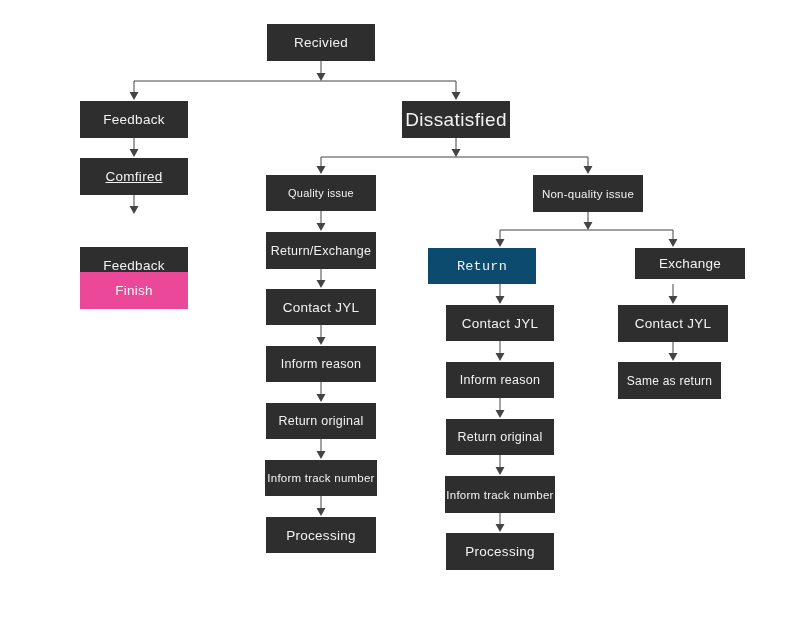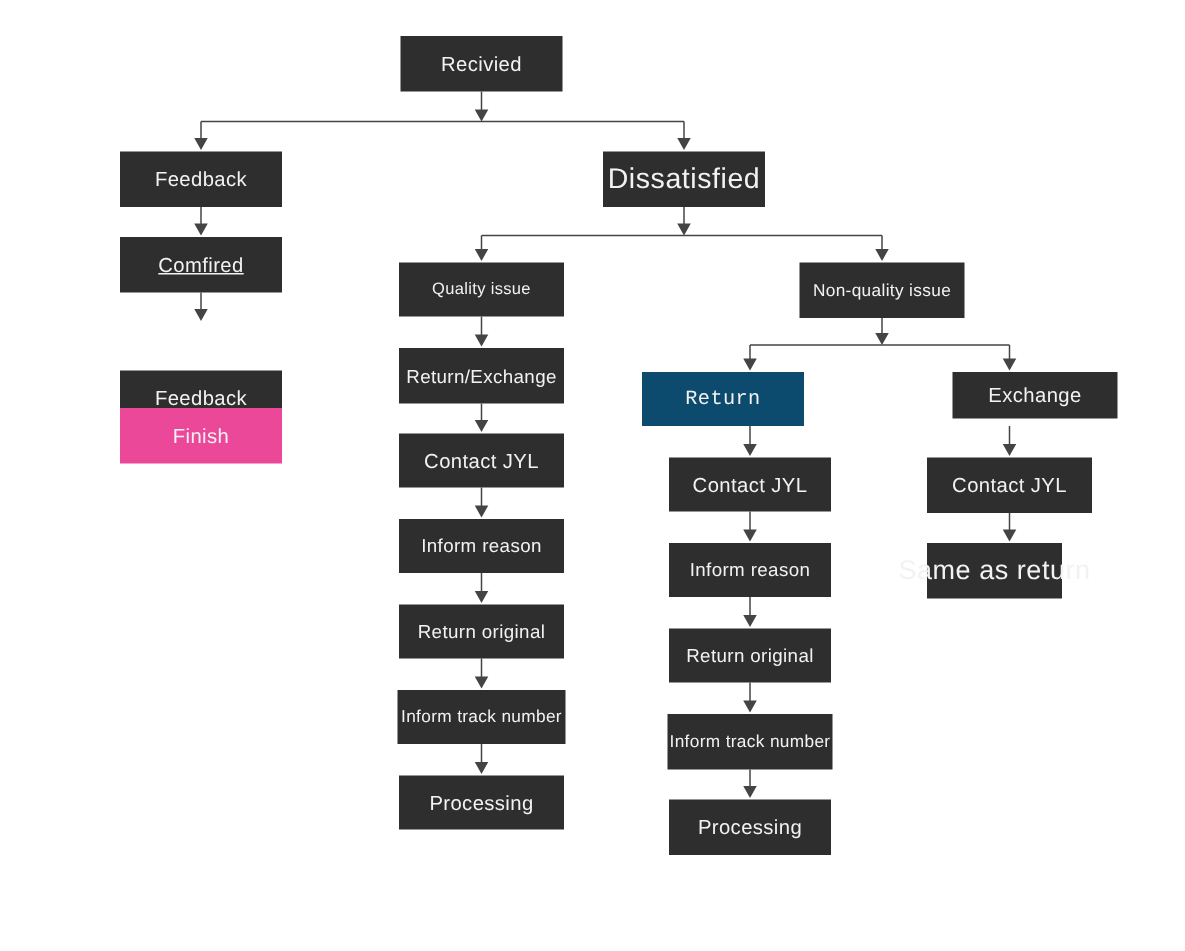--- a/index.html
+++ b/index.html
@@ -107,15 +107,15 @@
       <div class="node" style="left: 266px; top: 517px; width: 110px; height: 36px; background: rgb(46, 46, 46); color: rgb(242, 242, 242); font-size: 13.5px;">Processing</div>
       <div class="node" style="left: 533px; top: 175px; width: 110px; height: 37px; background: rgb(46, 46, 46); color: rgb(242, 242, 242); font-size: 11.5px;">Non-quality issue</div>
       <div class="node" style="left: 428px; top: 248px; width: 108px; height: 36px; background: #0c4a6e; color: rgb(242, 242, 242); font-size: 13.5px; font-family: Liberation Mono, monospace;">Return</div>
       <div class="node" style="left: 446px; top: 305px; width: 108px; height: 36px; background: rgb(46, 46, 46); color: rgb(242, 242, 242); font-size: 13.5px;">Contact JYL</div>
       <div class="node" style="left: 446px; top: 362px; width: 108px; height: 36px; background: rgb(46, 46, 46); color: rgb(242, 242, 242); font-size: 12.5px;">Inform reason</div>
       <div class="node" style="left: 446px; top: 419px; width: 108px; height: 36px; background: rgb(46, 46, 46); color: rgb(242, 242, 242); font-size: 12.5px;">Return original</div>
       <div class="node" style="left: 445px; top: 476px; width: 110px; height: 37px; background: rgb(46, 46, 46); color: rgb(242, 242, 242); font-size: 11.5px;">Inform track number</div>
       <div class="node" style="left: 446px; top: 533px; width: 108px; height: 37px; background: rgb(46, 46, 46); color: rgb(242, 242, 242); font-size: 13.5px;">Processing</div>
       <div class="node" style="left: 618px; top: 248px; width: 110px; height: 31px; background: rgb(46, 46, 46); color: rgb(242, 242, 242); font-size: 13.5px; margin-left: 17px;">Exchange</div>
       <div class="node" style="left: 618px; top: 305px; width: 110px; height: 37px; background: rgb(46, 46, 46); color: rgb(242, 242, 242); font-size: 13.5px;">Contact JYL</div>
-      <div class="node" style="left: 618px; top: 362px; width: 90px; height: 37px; background: rgb(46, 46, 46); color: rgb(242, 242, 242); font-size: 18px;">Same as return</div>
+      <div class="node" style="left: 618px; top: 362px; width: 103px; height: 37px; background: rgb(46, 46, 46); color: rgb(242, 242, 242); font-size: 12px;">Same as return</div>
     </div>
 </div>
 
 </body></html>

